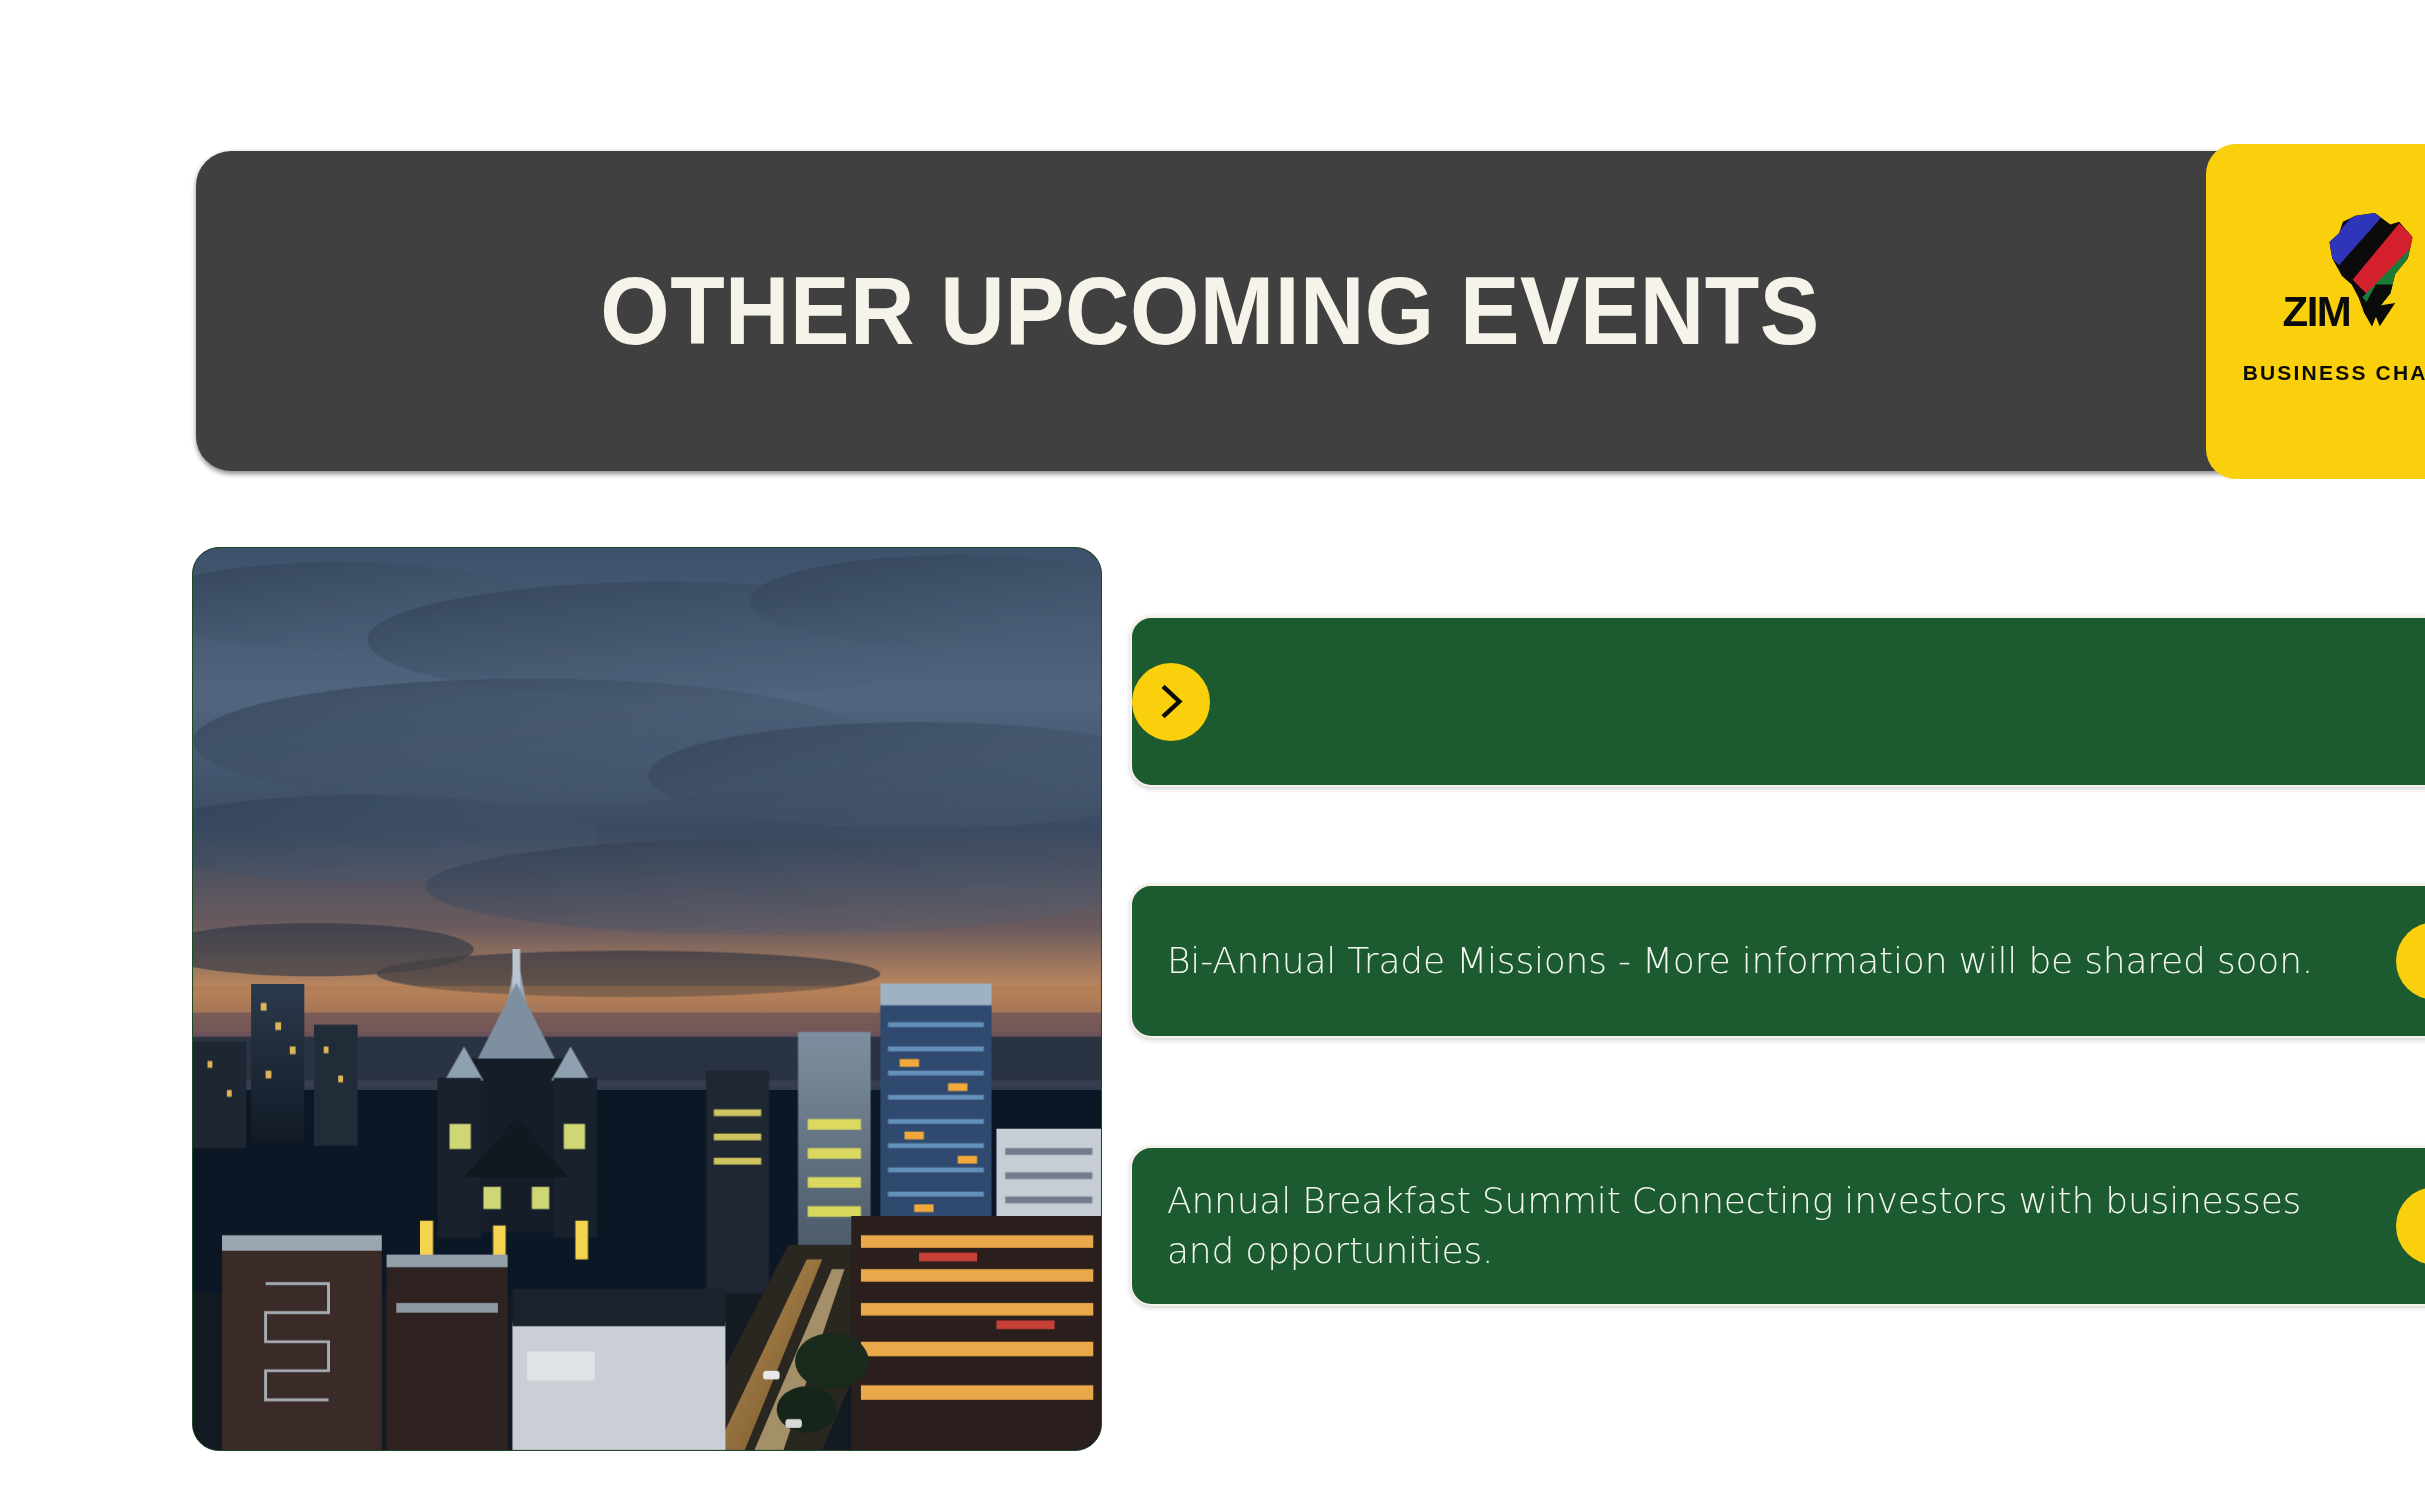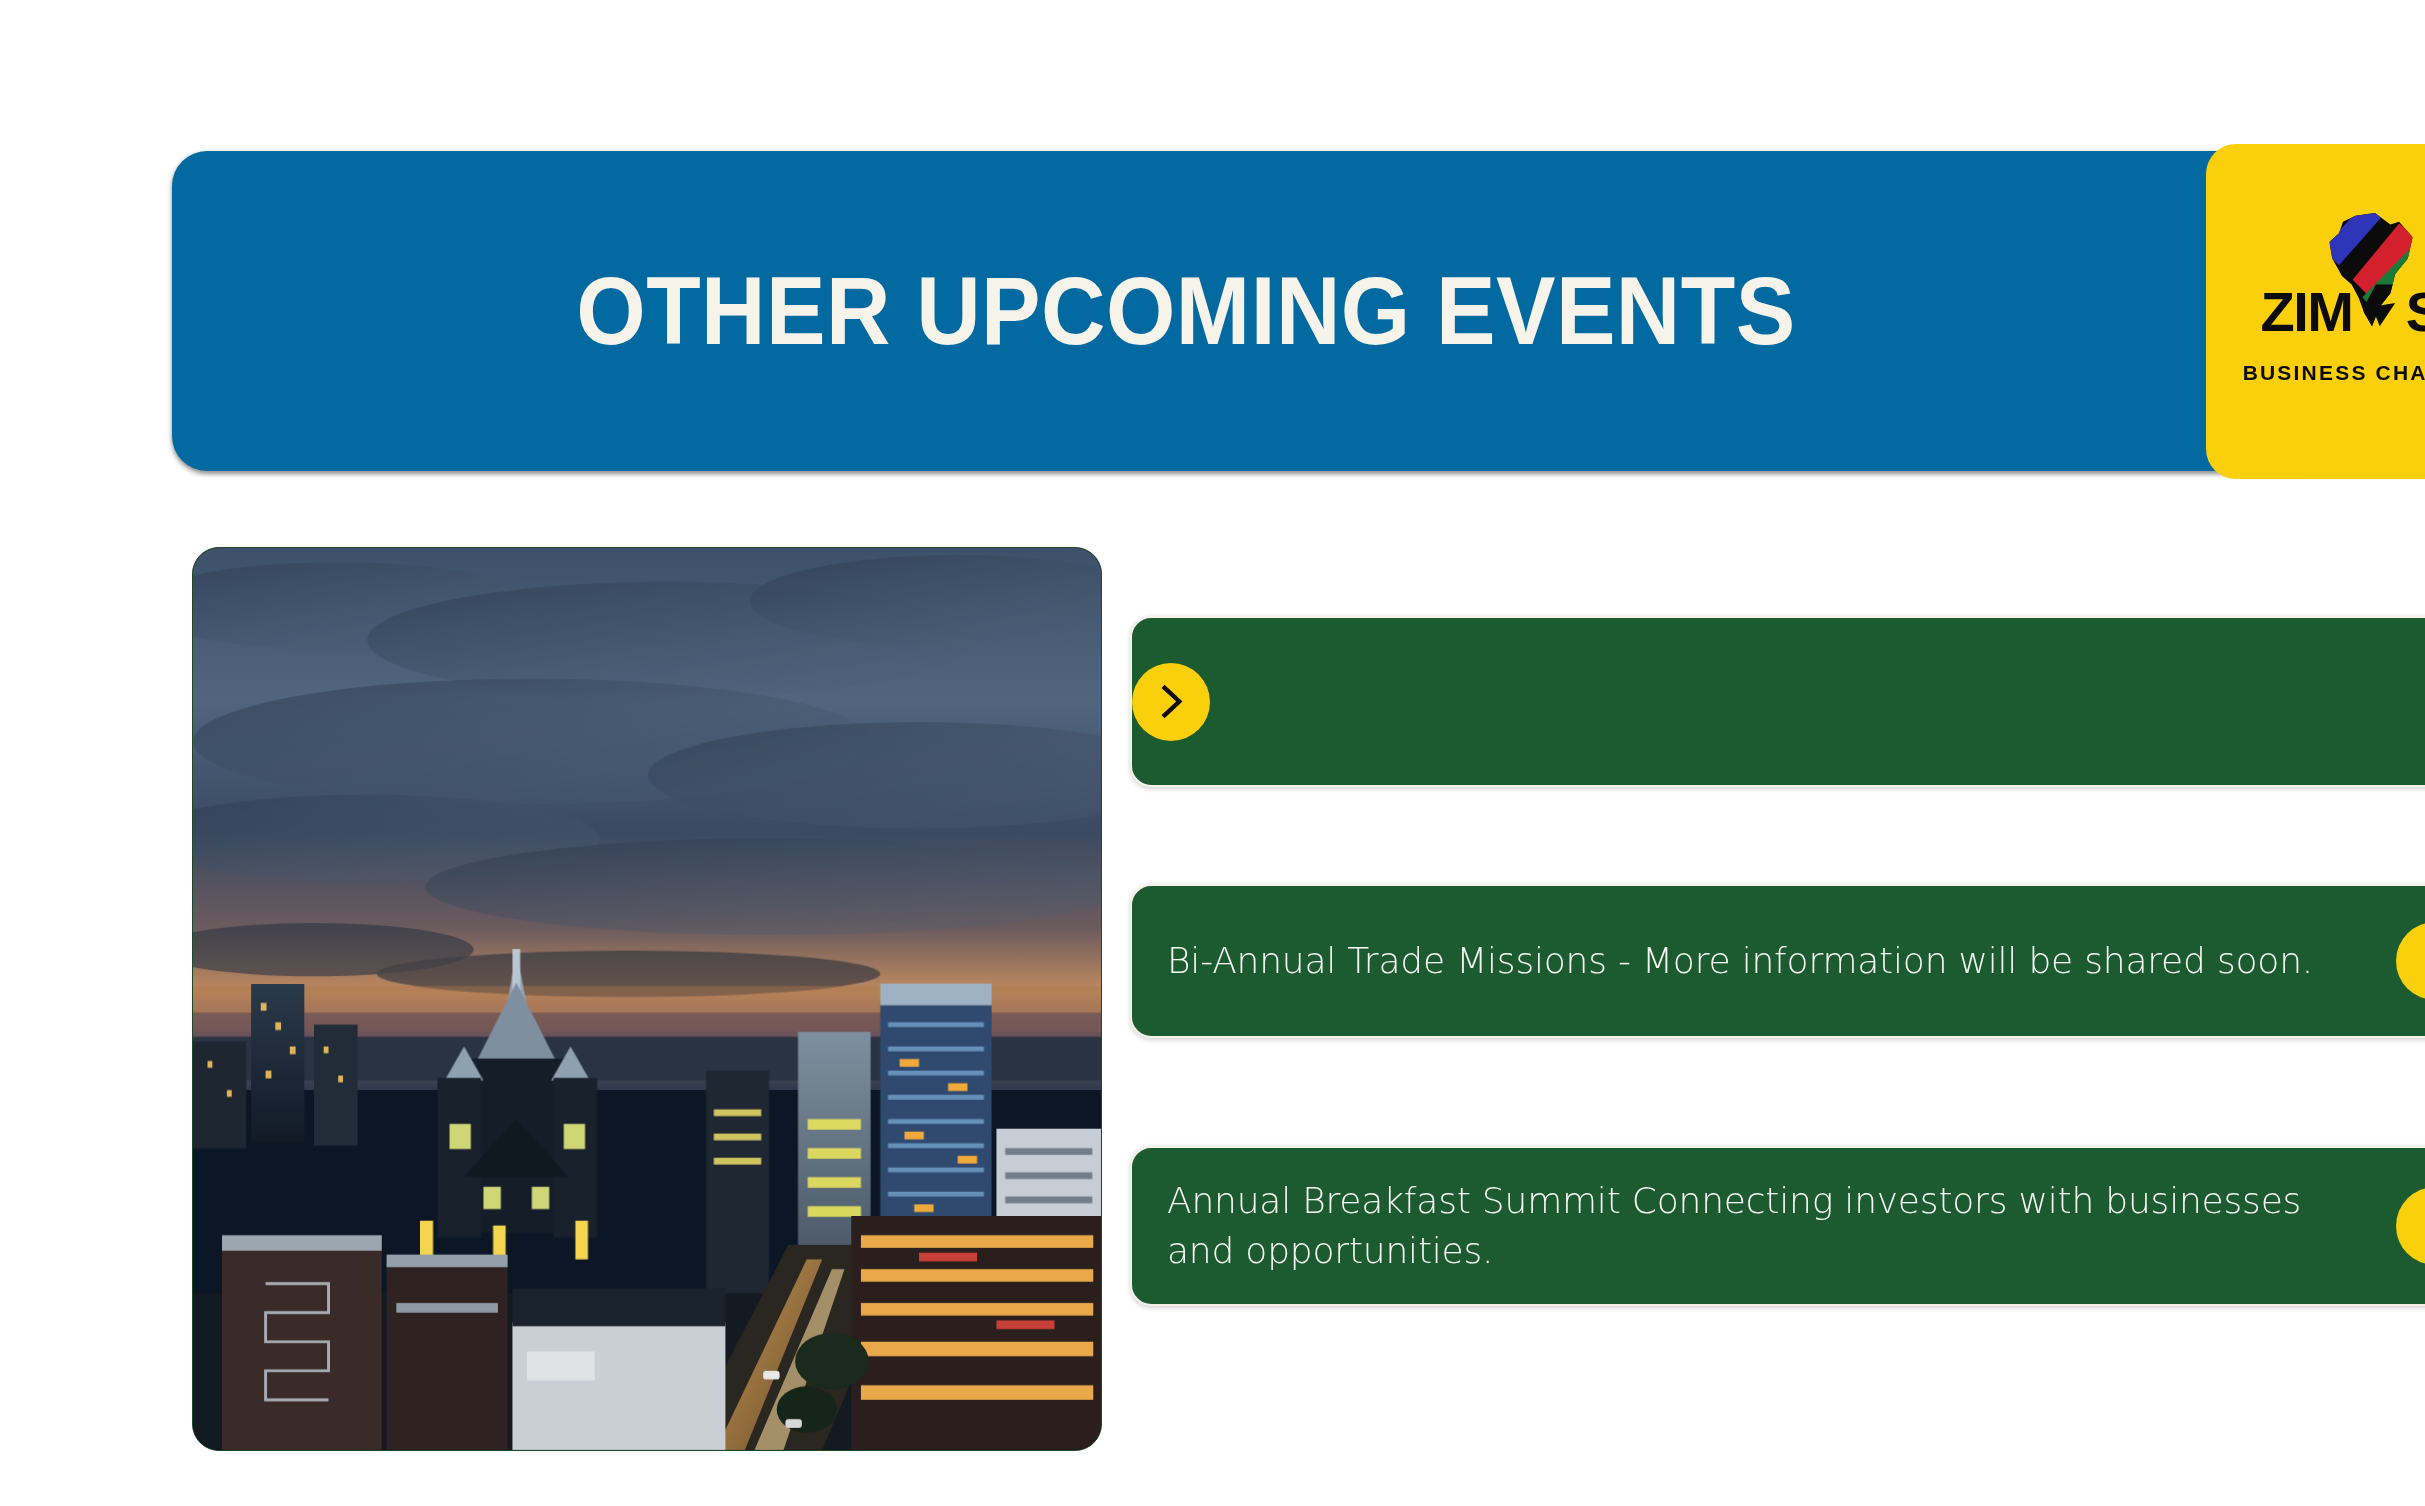--- a/index.html
+++ b/index.html
@@ -12,25 +12,25 @@
     width: 2678px;
     height: 1506px;
     position: relative;
     overflow: hidden;
     font-family: "Liberation Sans", "DejaVu Sans", sans-serif;
   }
 
   
   .header-banner {
     position: absolute;
-    left: 172px;
+    left: 196px;
     top: 151px;
     width: 2120px;
     height: 320px;
-    background: #0369a1;
+    background: #404040;
     border-radius: 35px;
     box-shadow: 0 2.9px 4.9px rgba(0,0,0,0.45);
     padding-left: 44px;
   }
   .header-title {
     position: absolute;
     left: 0;
     top: 0;
     width: 2028px;
     height: 320px;
@@ -81,25 +81,26 @@
     width: 272px;
     height: 58px;
     display: flex;
     align-items: center;
     justify-content: space-between;
     padding: 0 26px;
     box-sizing: border-box;
   }
   .logo-word {
     color: #0B0B0B;
-    font-size: 56px;
+    font-size: 42px;
     font-weight: 800;
     letter-spacing: -1.5px;
     font-family: "Liberation Sans", sans-serif;
     line-height: 1;
+    margin-left: 22px;
   }
   .logo-tagline {
     position: absolute;
     left: 0;
     top: 151px;
     width: 272px;
     text-align: center;
     color: #0B0B0B;
     font-size: 21px;
     font-weight: 700;

